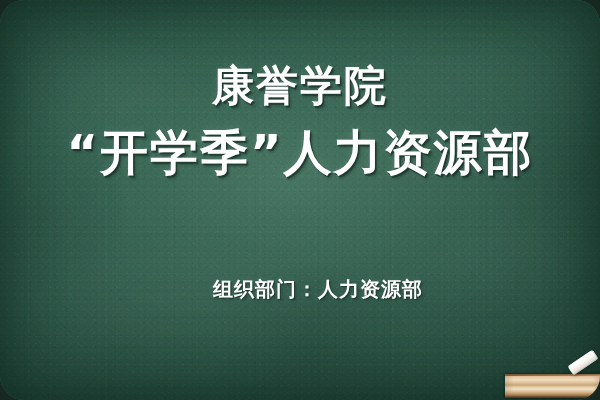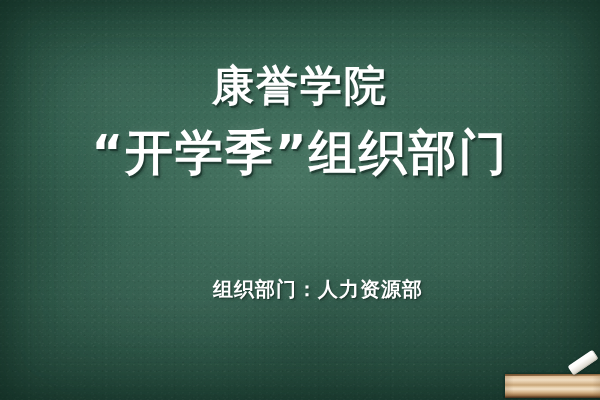--- a/index.html
+++ b/index.html
@@ -10,20 +10,21 @@
     background:#16281f;
     font-family:"DejaVu Sans","Liberation Sans",sans-serif;
   }
 
   
   #slide{
     position:relative;
     width:600px; height:400px;
     overflow:hidden;
     background-color:#34604f;
+    border-radius:24px;
   }
 
   
   .board-base{
     position:absolute; inset:0;
     background:
       radial-gradient(ellipse 78% 72% at 48% 44%,
         rgba(76,122,103,0.85) 0%,
         rgba(60,105,88,0.55) 38%,
         rgba(40,78,65,0.25) 68%,
@@ -165,21 +166,21 @@
 
   <div class="board-base"></div>
   <div class="board-smudge"></div>
   <div class="board-noise"></div>
   <div class="board-vignette"></div>
 
   <div class="content">
 
     <div class="title-block">
       <div class="title-line l1">康誉学院</div>
-      <div class="title-line l2">“开学季”组织部门</div>
+      <div class="title-line l2">“开学季”人力资源部</div>
     </div>
 
     <div class="subtitle">组织部门：人力资源部</div>
 
   </div>
 
   <div class="ledge-shadow"></div>
 
   <div class="ledge">
     <div class="ledge-top"></div>

